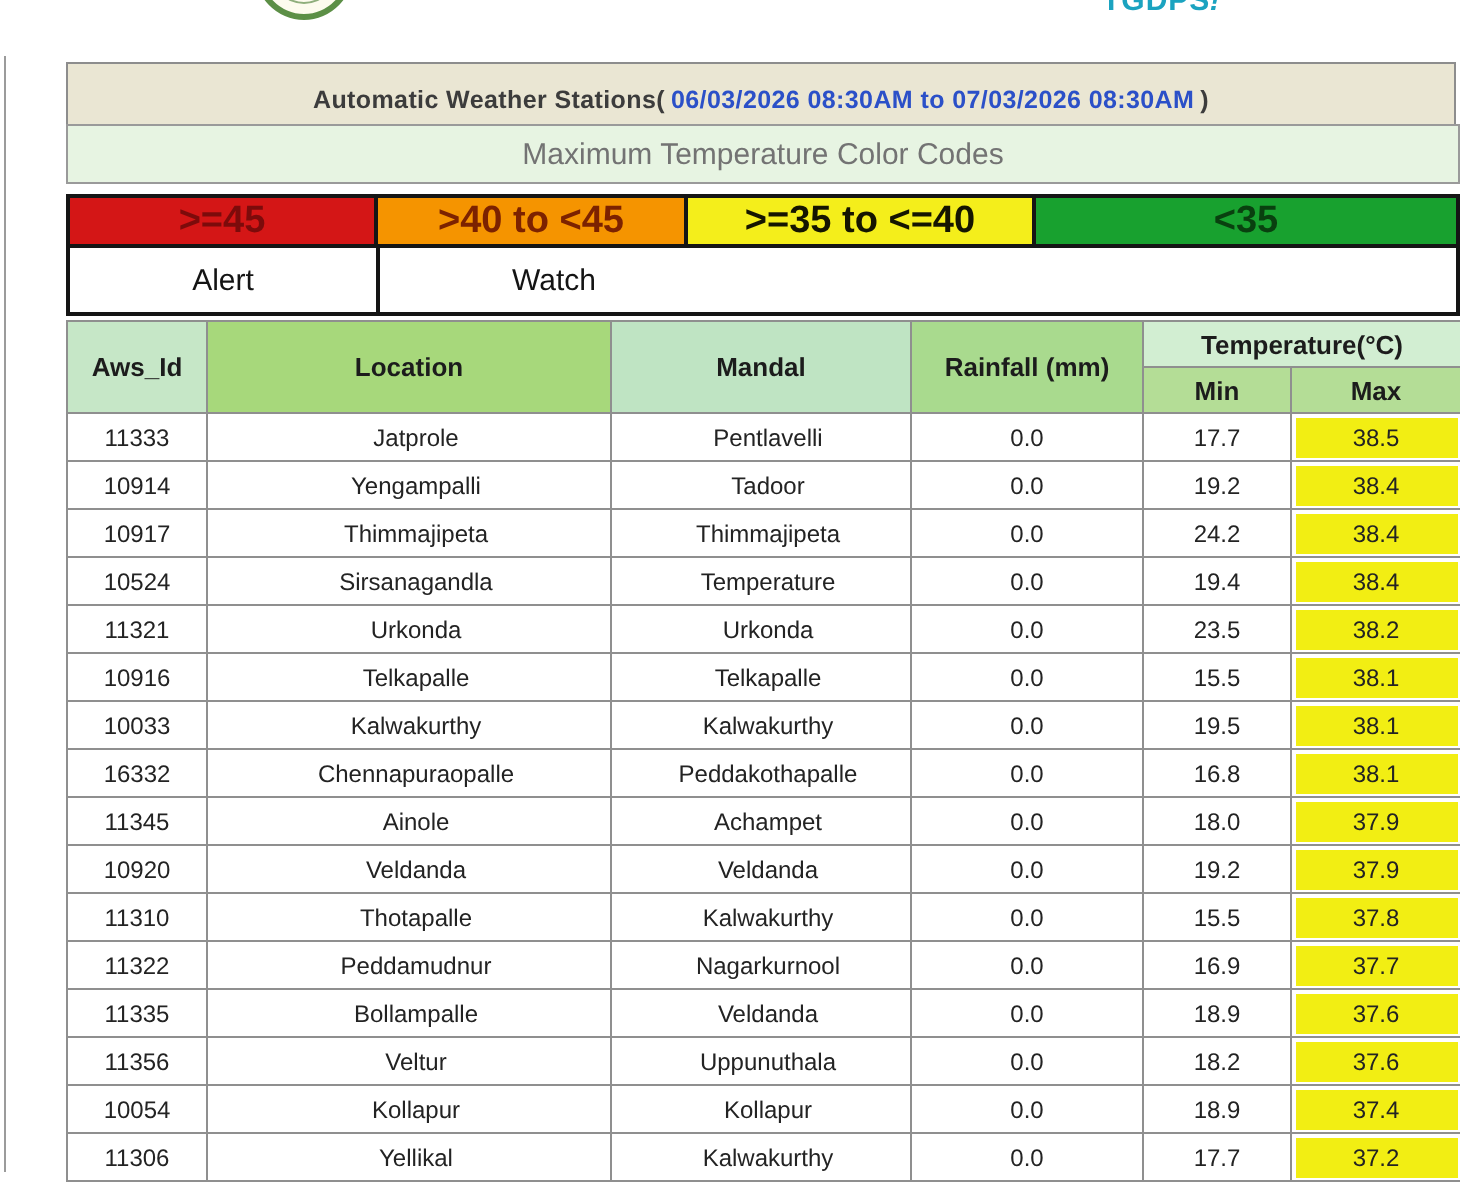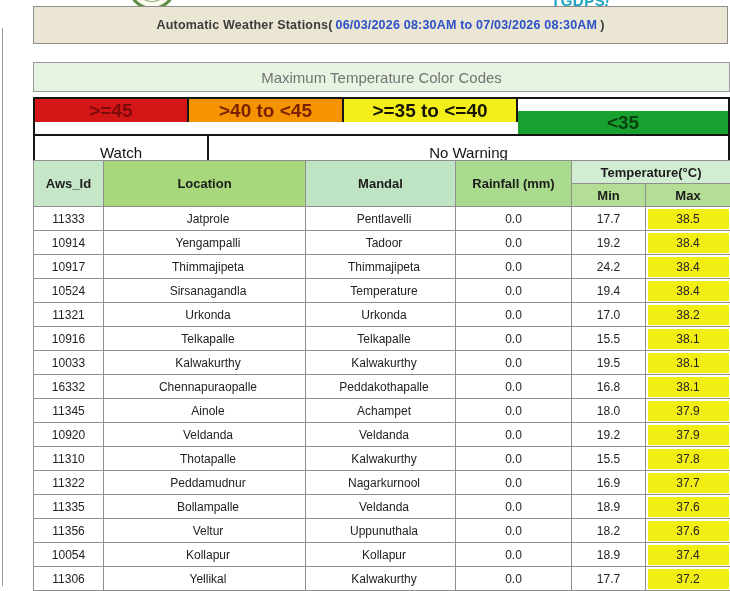--- a/index.html
+++ b/index.html
@@ -21,21 +21,21 @@
     border-radius:50%; border:1px solid #8fae7c;
   }
   .brand {
     position:absolute; left:551px; top:-8px; color:#1ba3c0;
     font-size:15px; font-weight:bold; letter-spacing:0.5px;
   }
   .bolt { display:inline-block; transform:skewX(-12deg); color:#1ba3c0; font-weight:bold; }
 
   
   .title-bar {
-    position:absolute; left:33px; top:6px; width:695px; height:38px;
+    position:absolute; left:33px; top:31px; width:695px; height:38px;
     background:#eae6d3; border:1px solid #8d8d8d;
     display:flex; align-items:center; justify-content:center;
     font-size:12.5px; font-weight:bold; color:#3c3c3c; letter-spacing:0.2px;
   }
   .title-dates { color:#2b50c8; margin:0 3px; }
 
   
   .section-title {
     position:absolute; left:33px; top:62px; width:697px; height:30px;
     background:#e7f4e2; border:1px solid #9a9a9a;
@@ -98,25 +98,25 @@
     <span>)</span>
   </div>
 
   <div class="section-title">Maximum Temperature Color Codes</div>
 
   <div class="codes">
     <div class="code-row" id="code-row">
         <div class="code-cell w0" style="background: rgb(212, 22, 22); color: rgb(124, 11, 11);">&gt;=45</div>
         <div class="code-cell w1" style="background: rgb(245, 148, 0); color: rgb(124, 34, 0);">&gt;40 to &lt;45</div>
         <div class="code-cell w2" style="background: rgb(244, 238, 27); color: rgb(21, 21, 0);">&gt;=35 to &lt;=40</div>
-        <div class="code-cell w3" style="background: rgb(24, 161, 47); color: rgb(9, 64, 15); margin-top: 12px;">&lt;35</div>
+        <div class="code-cell w3" style="background: rgb(24, 161, 47); color: rgb(9, 64, 15);">&lt;35</div>
       </div>
     <div class="code-row label-row" id="label-row">
+        <div class="label-cell w1">Alert</div>
         <div class="label-cell w2">Watch</div>
-        <div class="label-cell w3">No Warning</div>
       </div>
   </div>
 
   <table class="aws">
     <colgroup>
       <col style="width:70px">
         <col style="width:202px">
         <col style="width:150px">
       <col style="width:116px">
         <col style="width:74px">
@@ -166,21 +166,21 @@
           <td class="c-man">Temperature</td>
           <td class="c-rain">0.0</td>
           <td class="c-min">19.4</td>
           <td class="c-max" style="background: rgb(242, 238, 19);">38.4</td>
         </tr>
         <tr>
           <td class="c-id">11321</td>
           <td class="c-loc">Urkonda</td>
           <td class="c-man">Urkonda</td>
           <td class="c-rain">0.0</td>
-          <td class="c-min">17.0</td>
+          <td class="c-min">23.5</td>
           <td class="c-max" style="background: rgb(242, 238, 19);">38.2</td>
         </tr>
         <tr>
           <td class="c-id">10916</td>
           <td class="c-loc">Telkapalle</td>
           <td class="c-man">Telkapalle</td>
           <td class="c-rain">0.0</td>
           <td class="c-min">15.5</td>
           <td class="c-max" style="background: rgb(242, 238, 19);">38.1</td>
         </tr>

